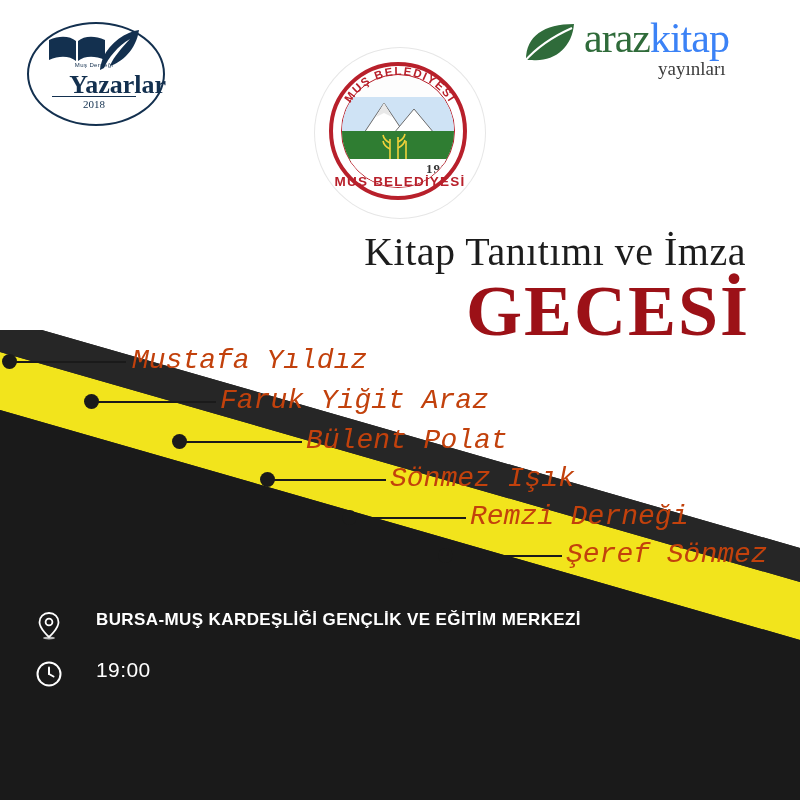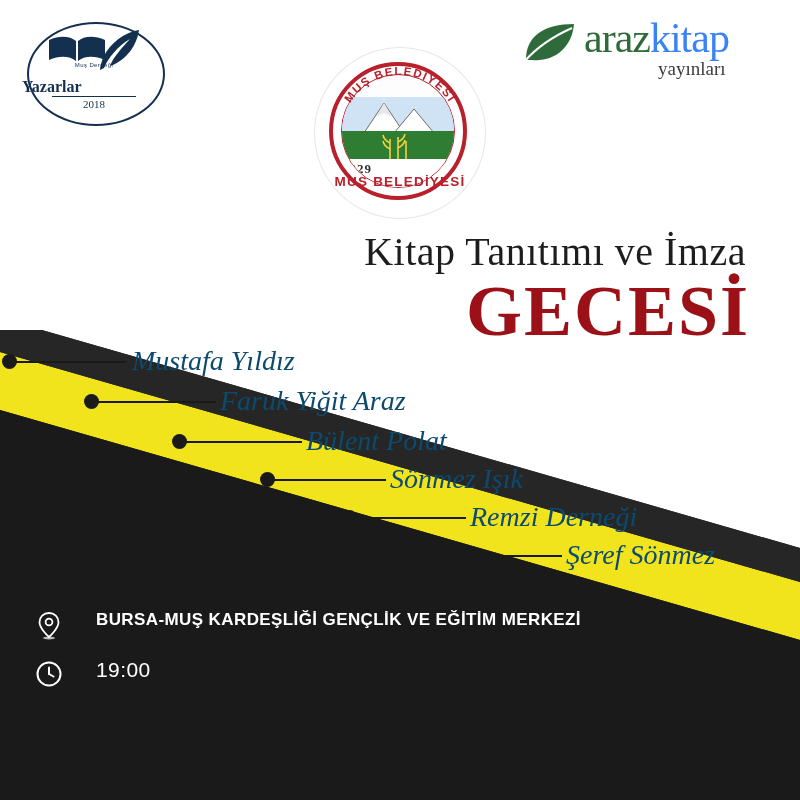--- a/index.html
+++ b/index.html
@@ -45,27 +45,26 @@
   }
   .yz-feather {
     position: absolute;
     left: 74px; top: 10px;
     width: 46px; height: 44px;
   }
   .yz-name {
     position: absolute;
     left: 0; top: 52px;
     width: 144px;
-    text-align: left;
-    font-family: "Liberation Serif", serif;
-    font-size: 16px;
+    text-align: right;
+    font-family: "Liberation Serif", serif;
+    font-size: 26px;
     font-weight: bold;
     color: #13304f;
     letter-spacing: 0px;
-    margin-top: 8px;
   }
   .yz-sub {
     position: absolute;
     left: 0; top: 44px;
     width: 144px;
     text-align: center;
     font-size: 6px;
     color: #13304f;
     letter-spacing: 0.4px;
   }
@@ -166,21 +165,21 @@
   .seal-white {
     position: absolute;
     left: 0; top: 84px;
     width: 114px; height: 30px;
     background: #ffffff;
   }
   .seal-year {
     position: absolute;
     left: 0; top: 86px;
     width: 114px;
-    text-align: left;
+    text-align: right;
     font-family: "Liberation Serif", serif;
     font-size: 13px;
     font-weight: bold;
     color: #333;
     letter-spacing: 1px;
   }
   .seal-arc-text {
     position: absolute;
     left: 0; top: 0;
     width: 170px; height: 170px;
@@ -253,24 +252,24 @@
   }
   .name-line {
     position: absolute;
     height: 2px;
     background: #1a1a1a;
     top: 19px;
   }
   .name-text {
     position: absolute;
     top: 0;
-    font-family: Liberation Serif, serif;
+    font-family: Liberation Mono, monospace;
     font-style: italic;
     font-size: 28px;
-    color: #0c4a6e;
+    color: #c2410c;
     white-space: nowrap;
     line-height: 38px;
   }
 
   
   .info {
     position: absolute;
     left: 34px; top: 610px;
     width: 700px;
     z-index: 9;

